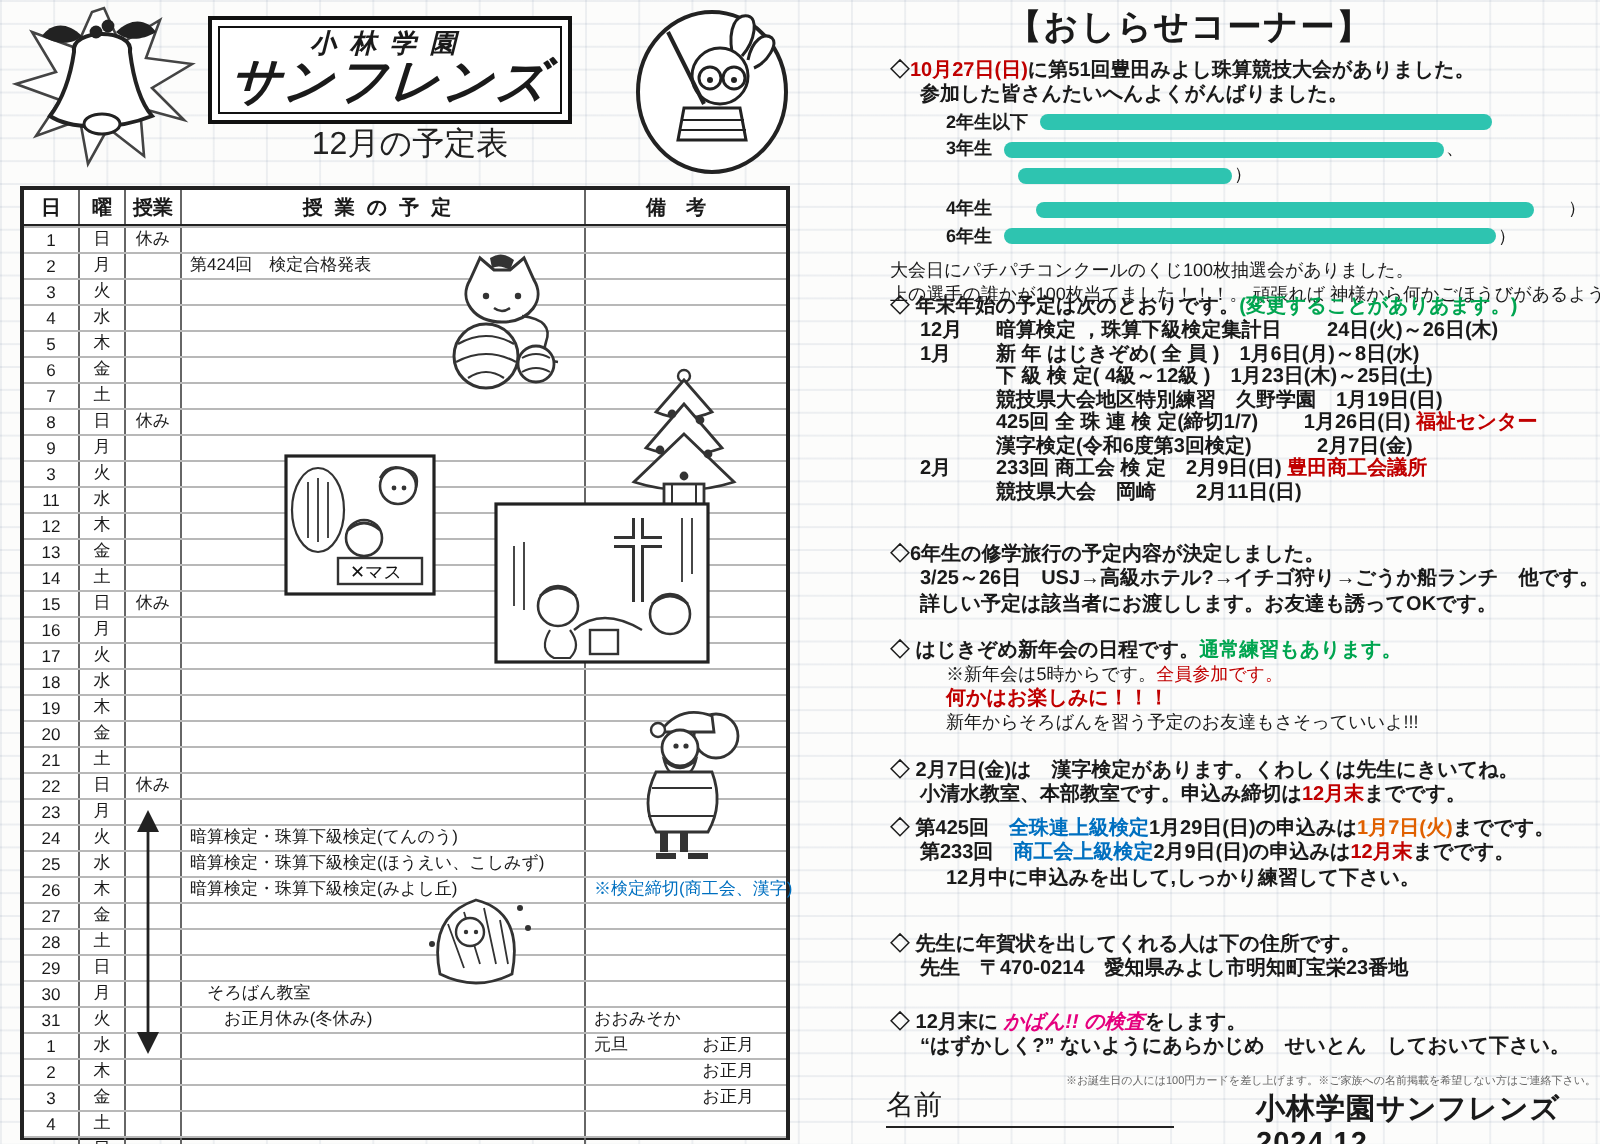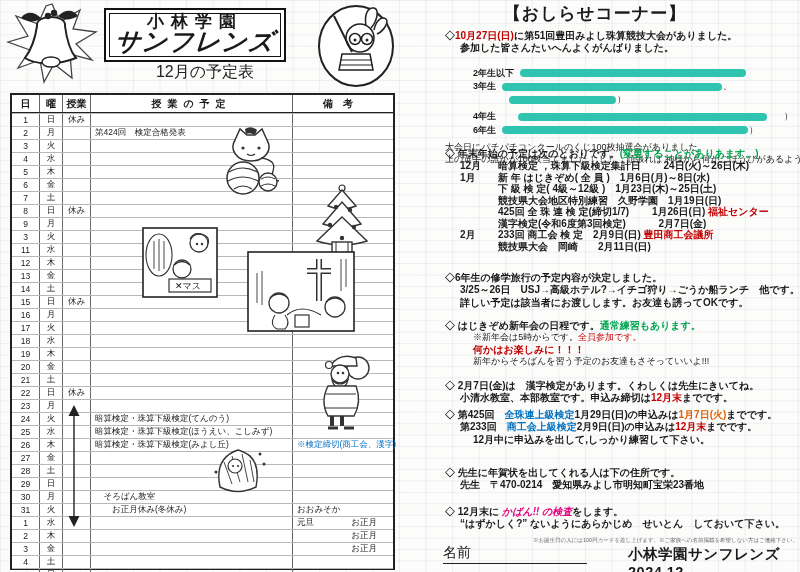--- a/index.html
+++ b/index.html
@@ -6,21 +6,21 @@
   .page{position:relative;width:800px;height:572px;background:#fcfcfb;overflow:hidden;
     font-family:"Liberation Sans",sans-serif;color:#1a1a1a;
     background-image:linear-gradient(to right,rgba(100,120,150,.10) 1px,transparent 1px),
                      linear-gradient(to bottom,rgba(100,120,150,.10) 1px,transparent 1px);
     background-size:26.6px 11.45px;}
   
   .ill{position:absolute;}
   .logo-sign{position:absolute;left:104px;top:8px;width:182px;height:54px;background:#fff;
     border:2px solid #111;outline:1px solid #111;outline-offset:-6px;box-sizing:border-box;
     display:flex;flex-direction:column;align-items:center;justify-content:center;}
-  .logo-school{font-size:17px;font-weight:bold;letter-spacing:7px;line-height:12px;}
+  .logo-school{font-size:13px;font-weight:bold;letter-spacing:7px;line-height:12px;font-style:italic;}
   .logo-main{font-size:25px;font-weight:900;font-style:italic;letter-spacing:1px;line-height:26px;transform:skewX(-4deg);}
   .subtitle{position:absolute;left:130px;top:62px;width:150px;text-align:center;font-size:16px;color:#222;}
   
   .table{position:absolute;left:10px;top:93px;width:385px;height:477px;border:2px solid #222;
     background:#fff;box-sizing:border-box;display:flex;flex-direction:column;}
   .t-head{display:flex;height:17px;min-height:17px;border-bottom:1.5px solid #222;font-weight:bold;font-size:10px;}
   .t-row{display:flex;flex:1;border-top:1px solid #b8b8b8;font-size:8.5px;}
   .t-row:first-of-type{border-top:none;}
   .cell{display:flex;align-items:center;box-sizing:border-box;white-space:nowrap;}
   .c-d{width:28px;justify-content:center;border-right:1px solid #666;}
@@ -469,21 +469,21 @@
       <circle cx="56" cy="22" r="1.5" fill="#333"></circle>
       <circle cx="8" cy="30" r="1.5" fill="#333"></circle>
   </svg>
 
   <div class="notice">
     <div class="n-title">【おしらせコーナー】</div>
     <div>
         <div class="n-sec" style="top: 30px;">
           <div class="n-line"><span>◇</span><span class="c-red">10月27日(日)</span><span>に第51回豊田みよし珠算競技大会がありました。</span></div>
           <div class="n-line i1"><span>参加した皆さんたいへんよくがんばりました。</span></div>
-          <div class="bar-row" style="margin-top: 13px;">
+          <div class="bar-row" style="margin-top: 1px;">
             <span class="bar-label">2年生以下</span>
             <span class="bar" style="width: 226px; background: rgb(46, 196, 176);"></span>
             <span class="bar-suffix"></span>
           </div>
           <div class="bar-row" style="margin-top: 2px;">
             <span class="bar-label">3年生</span>
             <span class="bar" style="width: 220px; background: rgb(46, 196, 176);"></span>
             <span class="bar-suffix">、</span>
           </div>
           <div class="bar-row" style="margin-top: 2px;">

